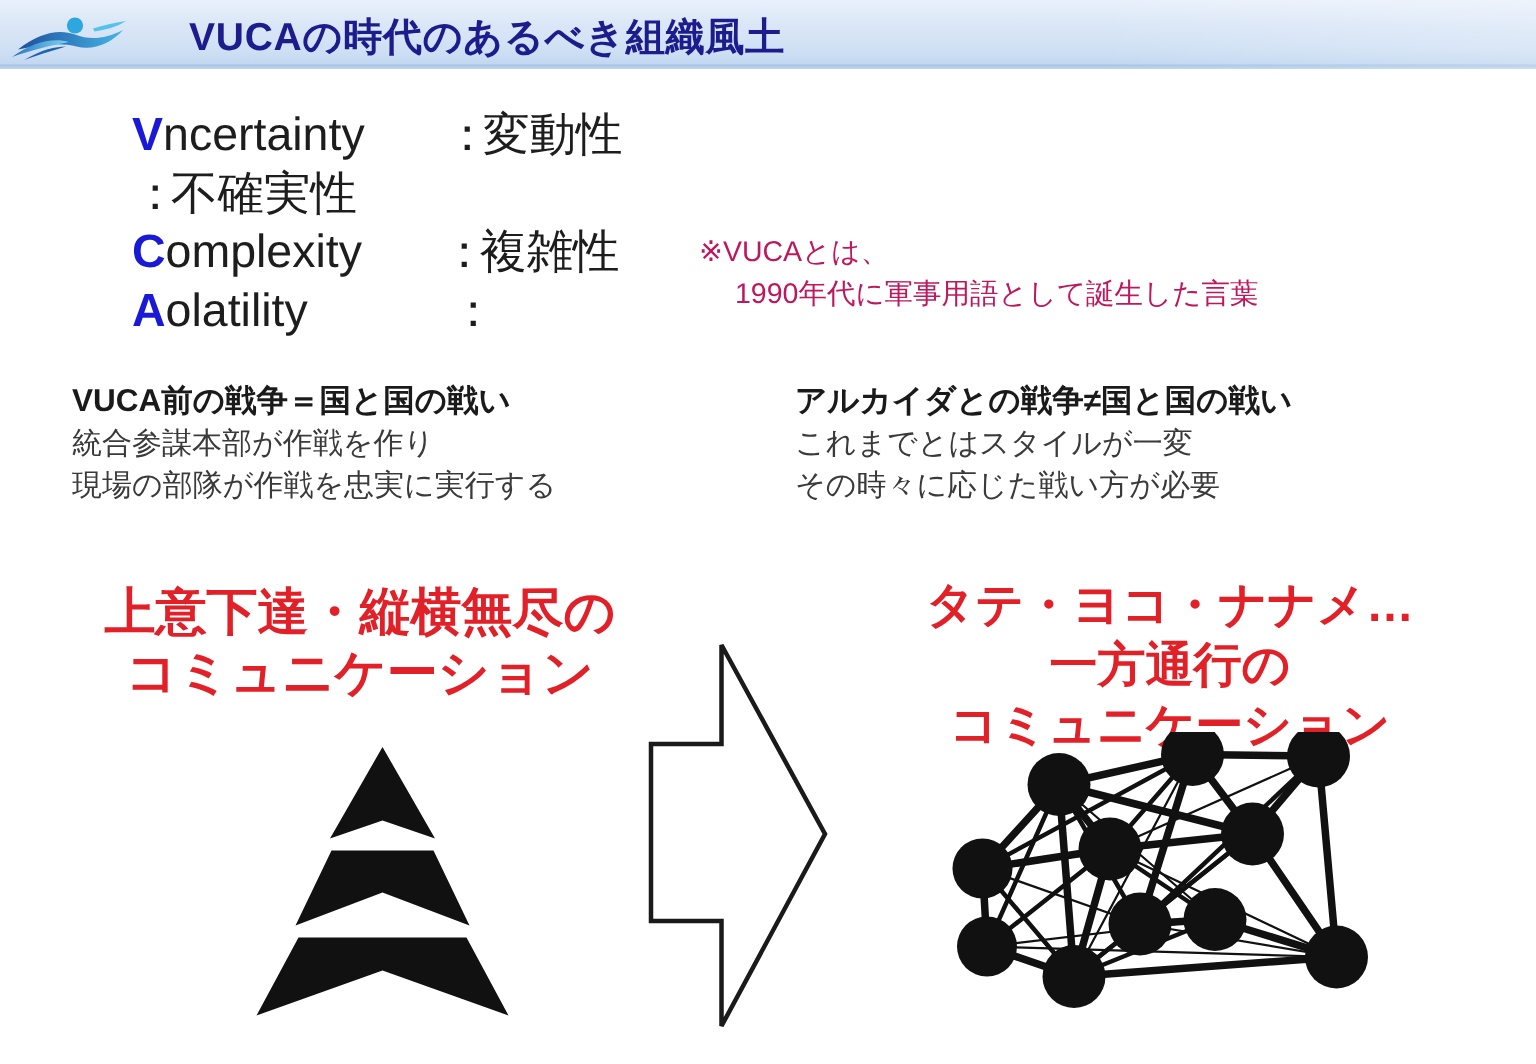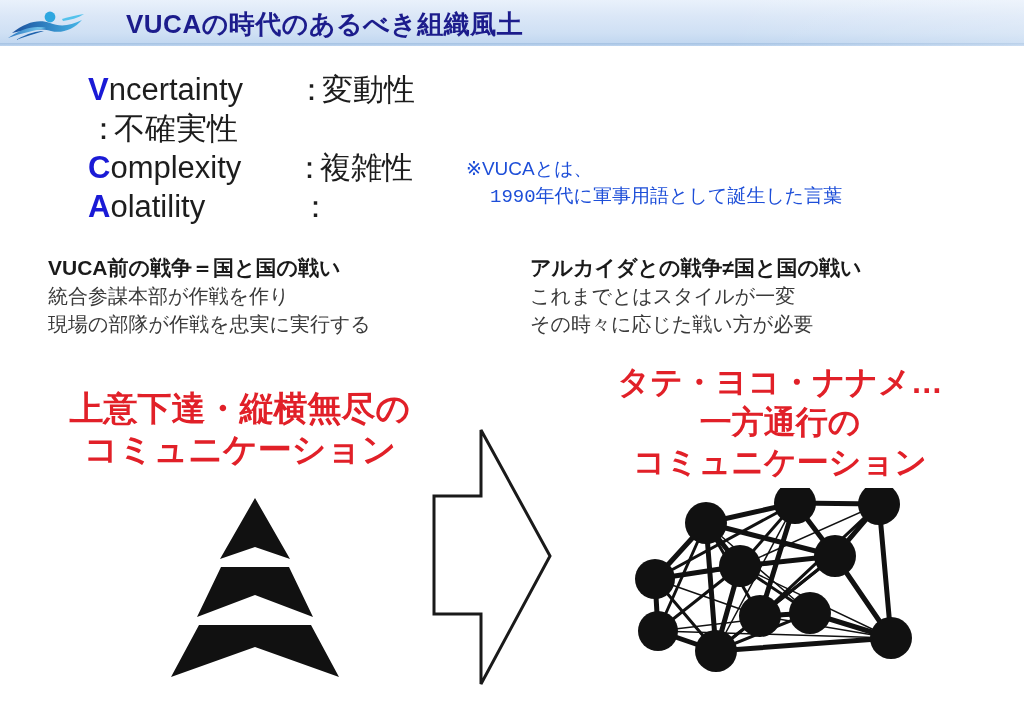--- a/index.html
+++ b/index.html
@@ -106,24 +106,24 @@
   .vuca-row.r3 .vuca-colon { margin-left: 10px; }
   .vuca-row.r4 .vuca-colon { margin-left: 16px; }
 
   
   .footnote {
     position: absolute;
     left: 466px;
     top: 155px;
     font-size: 19px;
     line-height: 28px;
-    color: #1d4ed8;
-    white-space: nowrap;
-  }
-  .footnote .ln2 { padding-left: 24px; display: block; font-family: Liberation Mono, monospace; }
+    color: #be185d;
+    white-space: nowrap;
+  }
+  .footnote .ln2 { padding-left: 24px; display: block; }
 
   
   .col-block { position: absolute; }
   .col-block .head {
     font-size: 21px;
     font-weight: bold;
     color: #1a1a1a;
     line-height: 29px;
     white-space: nowrap;
   }
@@ -146,21 +146,21 @@
     white-space: nowrap;
   }
   #left-red {
     left: 40px;
     top: 388px;
     width: 400px;
     font-size: 34px;
   }
   #right-red {
     left: 600px;
-    top: 362px;
+    top: 383px;
     width: 360px;
     font-size: 32px;
     line-height: 40px;
   }
 
   
   .gfx { position: absolute; }
   #pyramid  { left: 150px; top: 495px; }
   #arrow    { left: 432px; top: 424px; }
   #network  { left: 620px; top: 488px; }

